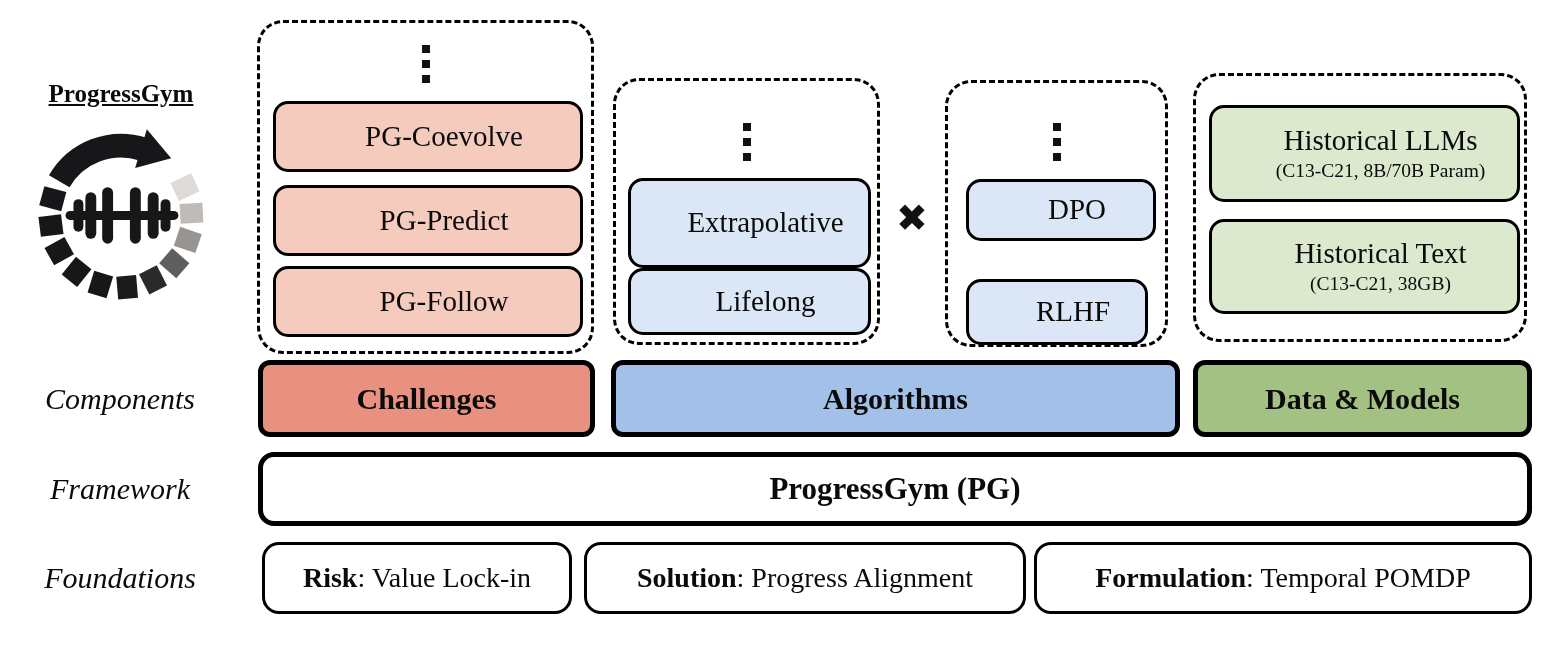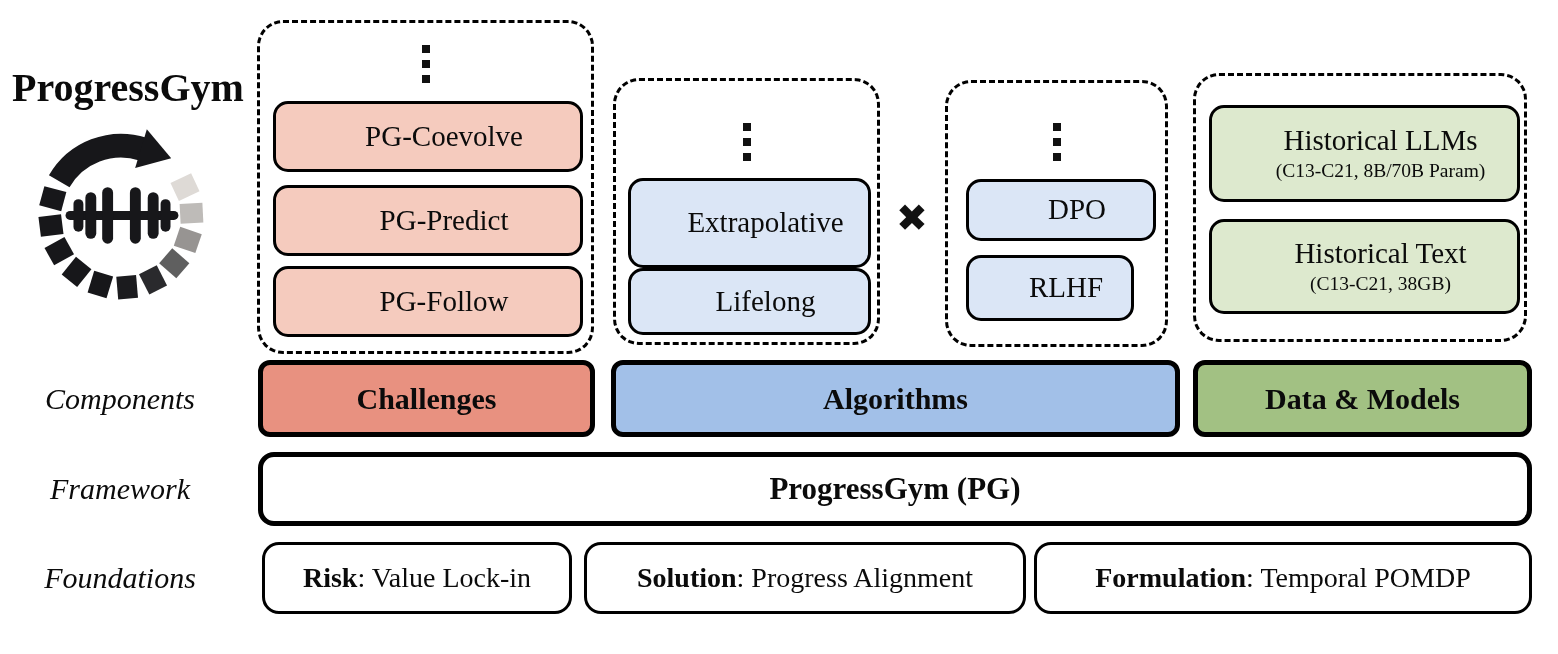--- a/index.html
+++ b/index.html
@@ -10,23 +10,23 @@
     height: 654px;
     background: #ffffff;
     font-family: "Liberation Serif", "DejaVu Serif", serif;
     color: #0b0b0b;
     overflow: hidden;
   }
   .abs { position: absolute; }
 
   
   .brand-title {
-    left: 12px; top: 64px; width: 218px;
-    font-size: 40px; font-weight: bold; text-align: center;
-    letter-spacing: 0px; white-space: nowrap;
+    left: 12px; top: 80px; width: 218px;
+    font-size: 25px; font-weight: bold; text-align: center;
+    letter-spacing: 0px; white-space: nowrap; text-decoration: underline;
   }
   .logo { left: 22px; top: 110px; width: 198px; height: 204px; }
 
   
   .group-box {
     border: 3px dashed #000;
     border-radius: 26px;
     background: transparent;
   }
   .g-challenges { left: 257px; top: 20px;  width: 337px; height: 334px; }
@@ -163,21 +163,21 @@
 
   <div class="abs cross">✖</div>
 
   <div class="abs group-box g-optims">
     <div class="vdots" style="top:40px">
         <span></span>
         <span></span>
         <span></span>
       </div>
     <div class="item blue" style="left:18px; top:96px;  width:190px; height:62px">DPO</div>
-    <div class="item blue" style="left:18px; top:172px; width:168px; height:66px">RLHF</div>
+    <div class="item blue" style="left:18px; top:196px; width:182px; height:66px">RLHF</div>
   </div>
 
   <div class="abs group-box g-data">
     <div class="item green" style="left:13px; top:29px; width:311px; height:97px">
       <div>Historical LLMs</div>
       <div class="sub">(C13-C21, 8B/70B Param)</div>
     </div>
     <div class="item green" style="left:13px; top:143px; width:311px; height:95px">
       <div>Historical Text</div>
       <div class="sub">(C13-C21, 38GB)</div>

